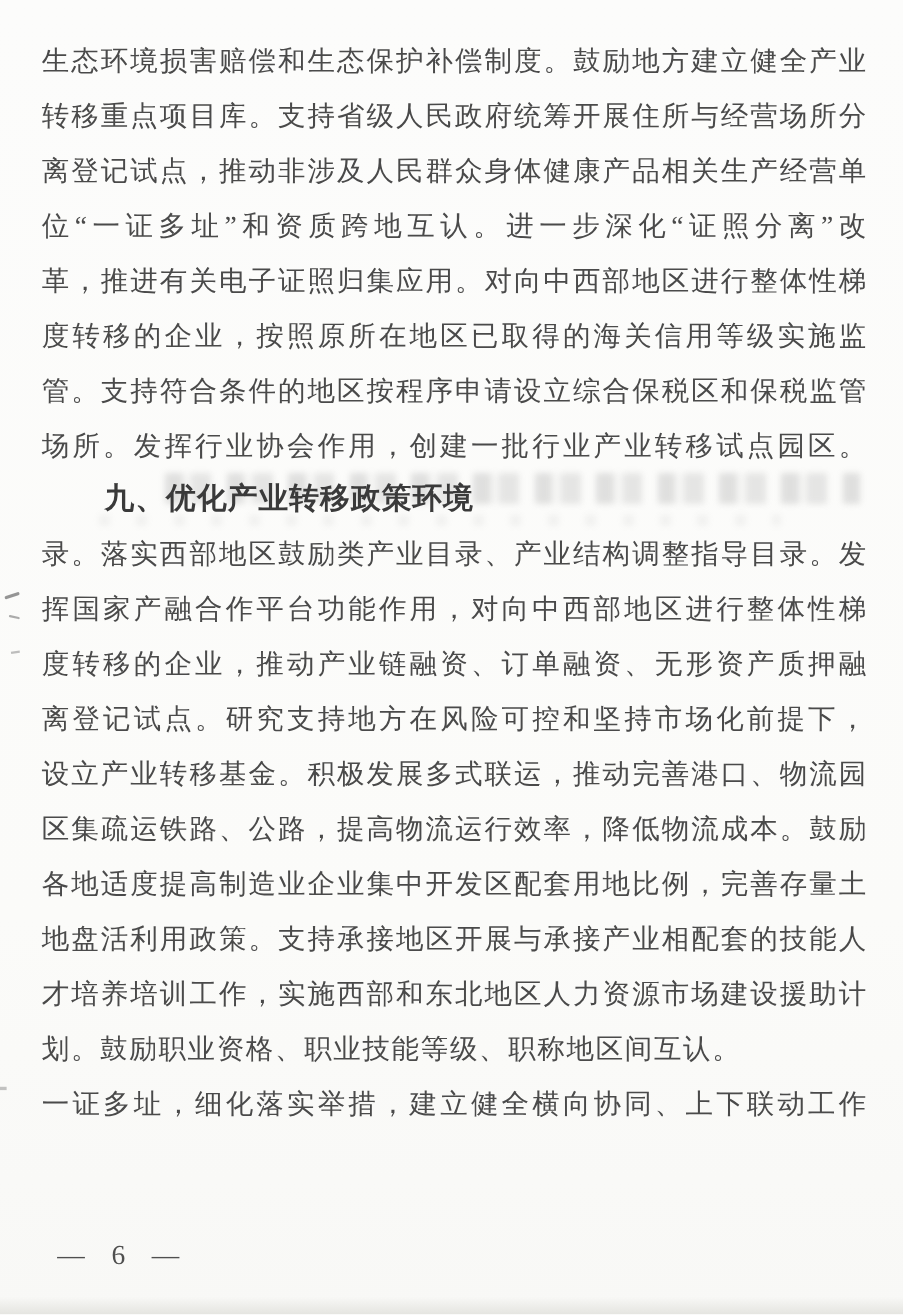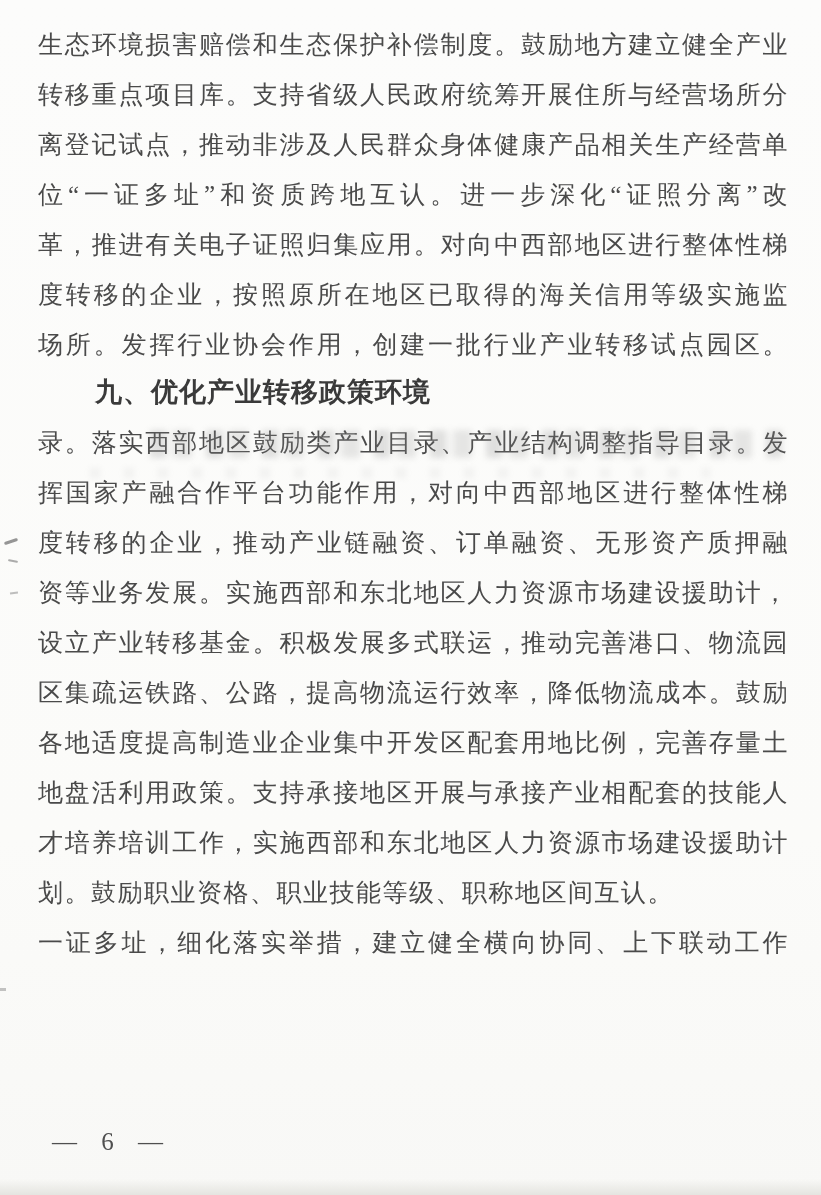--- a/index.html
+++ b/index.html
@@ -11,21 +11,21 @@
     position: relative;
     width: 821px;
     height: 1195px;
     overflow: hidden;
     background: linear-gradient(180deg, #fcfcfb 0%, #fbfbf9 70%, #f8f8f6 100%);
     font-family: "Liberation Serif", serif;
   }
   .textblock {
     position: absolute;
     left: 38px;
-    top: 20px;
+    top: 32px;
     width: 750px;
   }
   .line {
     height: 50px;
     line-height: 50px;
     font-size: 25px;
     color: #4a4a4a;
     text-align: justify;
     text-align-last: justify;
     -moz-text-align-last: justify;
@@ -150,28 +150,29 @@
   <div class="bleed-strip2"></div>
 
   <div class="textblock">
 
     <div class="line">生态环境损害赔偿和生态保护补偿制度。鼓励地方建立健全产业</div>
     <div class="line">转移重点项目库。支持省级人民政府统筹开展住所与经营场所分</div>
     <div class="line">离登记试点，推动非涉及人民群众身体健康产品相关生产经营单</div>
     <div class="line">位“一证多址”和资质跨地互认。进一步深化“证照分离”改</div>
     <div class="line">革，推进有关电子证照归集应用。对向中西部地区进行整体性梯</div>
     <div class="line">度转移的企业，按照原所在地区已取得的海关信用等级实施监</div>
+    <div class="line">管。支持符合条件的地区按程序申请设立综合保税区和保税监管</div>
     <div class="line">场所。发挥行业协会作用，创建一批行业产业转移试点园区。</div>
 
     <div class="heading">九、优化产业转移政策环境</div>
 
     <div class="line">录。落实西部地区鼓励类产业目录、产业结构调整指导目录。发</div>
     <div class="line">挥国家产融合作平台功能作用，对向中西部地区进行整体性梯</div>
     <div class="line">度转移的企业，推动产业链融资、订单融资、无形资产质押融</div>
-    <div class="line">资等业务发展。实施西部和东北地区人力资源市场建设援助计，</div>
+    <div class="line">离登记试点。研究支持地方在风险可控和坚持市场化前提下，</div>
     <div class="line">设立产业转移基金。积极发展多式联运，推动完善港口、物流园</div>
     <div class="line">区集疏运铁路、公路，提高物流运行效率，降低物流成本。鼓励</div>
     <div class="line">各地适度提高制造业企业集中开发区配套用地比例，完善存量土</div>
     <div class="line">地盘活利用政策。支持承接地区开展与承接产业相配套的技能人</div>
     <div class="line">才培养培训工作，实施西部和东北地区人力资源市场建设援助计</div>
     <div class="line no-just">划。鼓励职业资格、职业技能等级、职称地区间互认。</div>
 
     <div class="line">一证多址，细化落实举措，建立健全横向协同、上下联动工作</div>
 
   </div>

